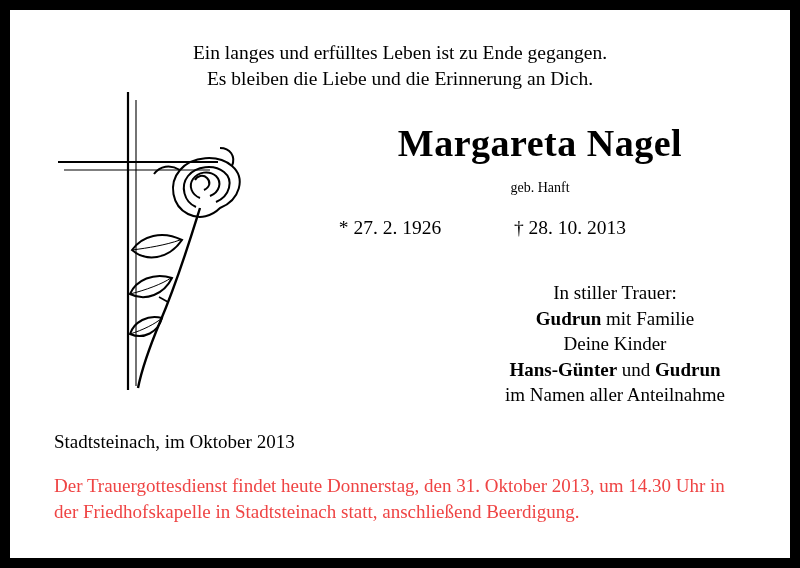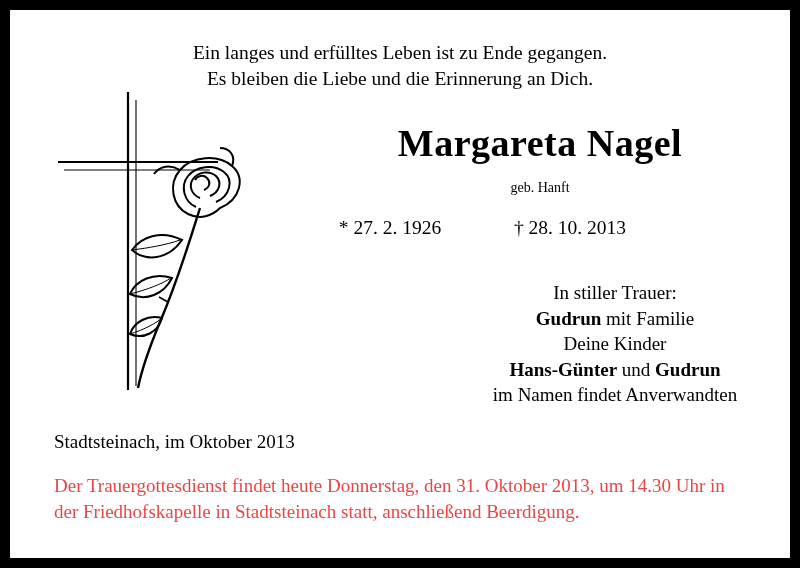--- a/index.html
+++ b/index.html
@@ -173,21 +173,21 @@
 
     <div class="mourners">
       <div>In stiller Trauer:</div>
       <div>
         <span class="b">Gudrun</span><span> mit Familie</span>
       </div>
       <div>Deine Kinder</div>
       <div>
         <span class="b">Hans-Günter</span><span> und </span><span class="b">Gudrun</span>
       </div>
-      <div>im Namen findet Anverwandten</div>
+      <div>im Namen aller Anteilnahme</div>
     </div>
 
     <div class="place-line">Stadtsteinach, im Oktober 2013</div>
 
     <div class="service-note">
       <div>Der Trauergottesdienst findet heute Donnerstag, den 31. Oktober 2013, um 14.30 Uhr in</div>
       <div>der Friedhofskapelle in Stadtsteinach statt, anschließend Beerdigung.</div>
     </div>
 
   </div>

